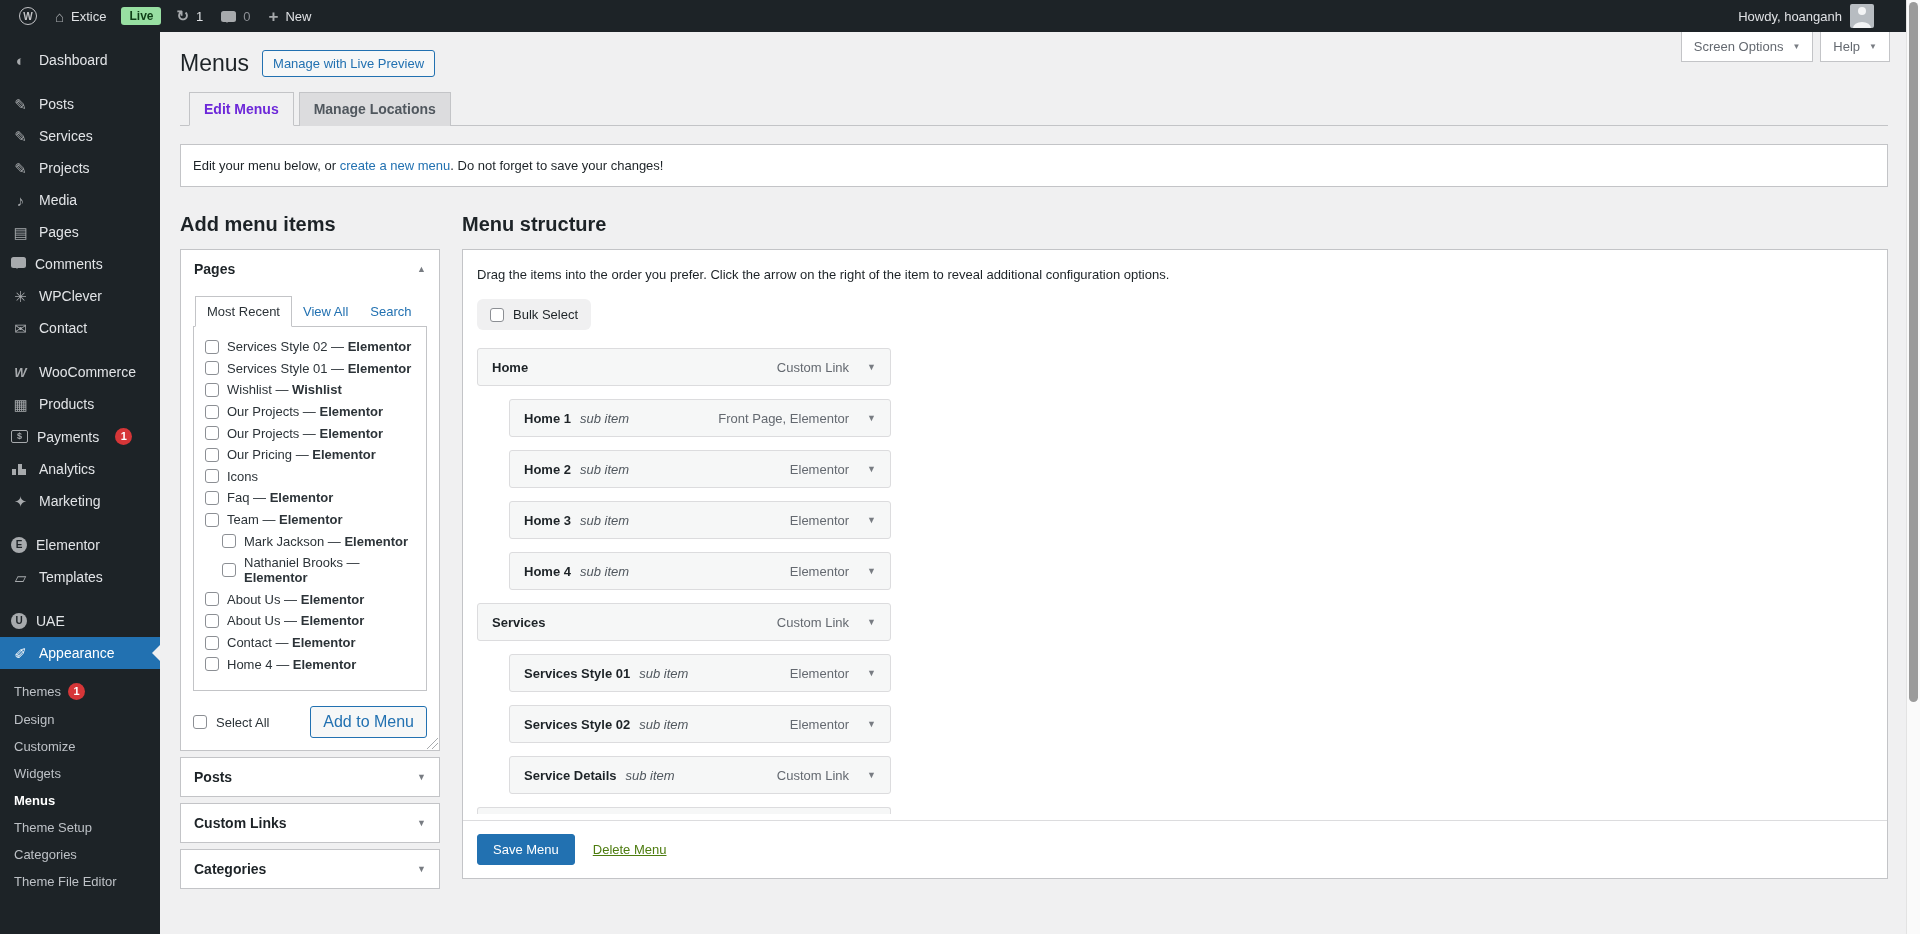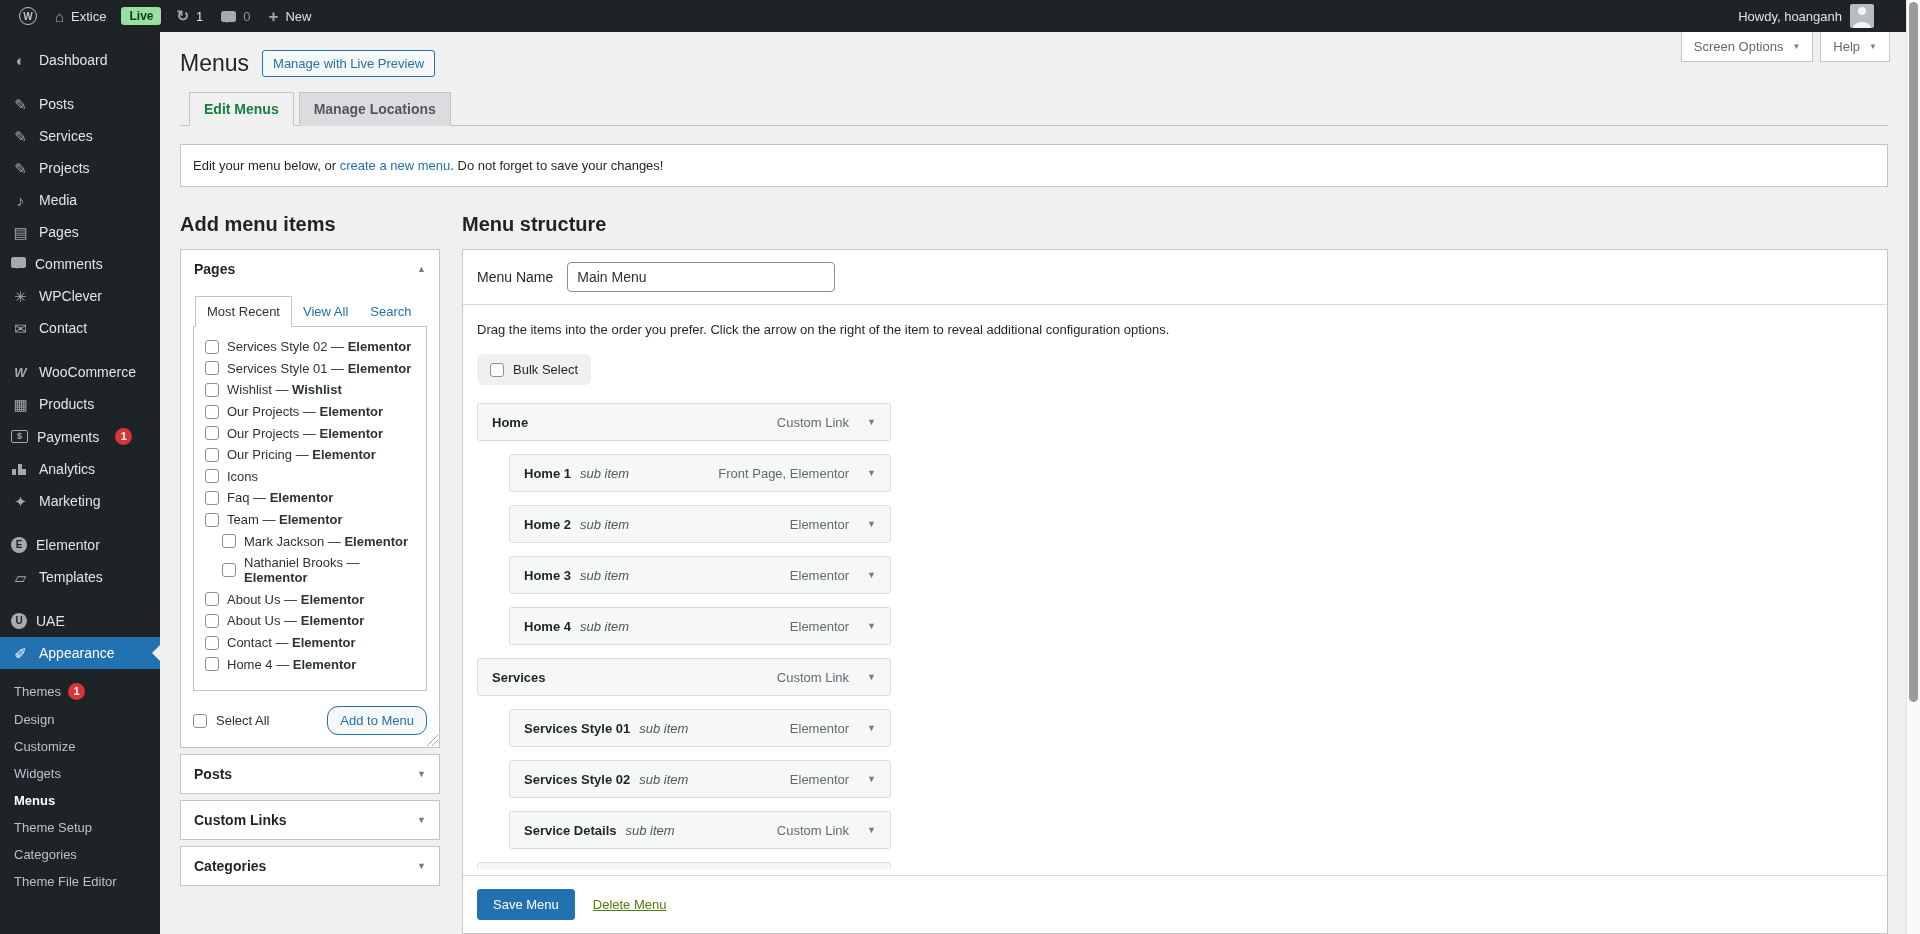--- a/index.html
+++ b/index.html
@@ -53,21 +53,21 @@
   .sub-item{padding:6px 8px 6px 14px;font-size:13px;color:#bdc1c6;display:flex;align-items:center;cursor:pointer}
   .sub-item.current{color:#fff;font-weight:700}
 
   
   .main{flex:1;padding:10px 32px 0 20px;position:relative}
   .title-row{display:flex;align-items:center;gap:13px;margin-top:8px}
   h1{font-size:23px;font-weight:400;color:var(--dark)}
   .page-title-action{font-size:13px;color:var(--accent);background:#f6f7f7;border:1px solid var(--accent);border-radius:3px;padding:5px 10px;cursor:pointer;font-family:inherit}
   .nav-tabs{display:flex;margin-top:15px;border-bottom:1px solid var(--border);padding-left:9px}
   .nav-tab{font-size:14px;font-weight:700;padding:8px 14px;border:1px solid var(--border);border-bottom:none;background:#dcdcde;color:#50575e;margin-right:5px;margin-bottom:-1px;cursor:pointer;text-decoration:none}
-  .nav-tab.active{background:var(--pagebg);color:#15803d;border-bottom:1px solid var(--pagebg)}
+  .nav-tab.active{background:var(--pagebg);color:#6d28d9;border-bottom:1px solid var(--pagebg)}
   .notice{background:#fff;border:1px solid var(--border);margin-top:18px;padding:1px 12px;font-size:13px}
   .notice p{margin:12px 0}
   .notice a{color:var(--accent)}
 
   .columns{display:flex;gap:22px;margin-top:26px;align-items:flex-start}
   .col-left{width:260px;flex:none}
   .col-right{flex:1}
   .col-heading{font-size:20px;font-weight:600;color:var(--dark);margin:0 0 13px}
 
   
@@ -80,21 +80,21 @@
   .inner-tabs{display:flex;align-items:flex-end;border-bottom:1px solid var(--border);margin-top:8px;padding-left:2px}
   .itab{font-size:13px;color:var(--accent);padding:7px 11px;cursor:pointer;text-decoration:none}
   .itab.active{background:#fff;border:1px solid var(--border);border-bottom:1px solid #fff;color:#2c3338;margin-bottom:-1px}
   .pg-list{border:1px solid var(--border);border-top:none;background:#fff;height:364px;overflow:hidden;padding:9px 4px 0 11px}
   .pg-item{display:flex;align-items:center;gap:8px;font-size:13px;color:#2c3338;padding:3.3px 0;cursor:pointer}
   .pg-item.indent{padding-left:17px}
   .pg-type{font-weight:700}
   input[type="checkbox"]{appearance:none;-webkit-appearance:none;width:14px;height:14px;border:1px solid #8c8f94;border-radius:3px;background:#fff;flex:none;cursor:pointer;margin:0}
   .pb-actions{display:flex;justify-content:space-between;align-items:center;margin-top:15px}
   .select-all{display:flex;align-items:center;gap:9px;font-size:13px;color:#2c3338;cursor:pointer}
-  .btn-secondary{color:var(--accent);border:1px solid var(--accent);background:#f6f7f7;border-radius:11px;font-size:13px;padding:6px 12px;cursor:pointer;font-family:inherit}
+  .btn-secondary{color:var(--accent);border:1px solid var(--accent);background:#f6f7f7;border-radius:3px;font-size:16px;padding:6px 12px;cursor:pointer;font-family:inherit}
   .resize-handle{position:absolute;right:1px;bottom:1px;width:12px;height:12px;background:linear-gradient(135deg,transparent 0 52%,#a7aaad 52% 58%,transparent 58% 72%,#a7aaad 72% 78%,transparent 78%)}
 
   
   .menu-panel{background:#fff;border:1px solid var(--border)}
   .name-row{display:flex;align-items:center;gap:14px;padding:12px 14px;border-bottom:1px solid var(--softborder);font-size:14px}
   .name-row input{width:268px;height:30px;border:1px solid #8c8f94;border-radius:4px;padding:0 9px;font-size:14px;color:#2c3338;font-family:inherit;background:#fff}
   .panel-body{padding:2px 14px 0}
   .instructions{font-size:13px;color:var(--dark);margin:15px 0 17px}
   .bulk-select{display:inline-flex;align-items:center;gap:9px;background:#f0f0f1;border-radius:6px;padding:8px 13px;font-size:13px;color:var(--dark);cursor:pointer;margin-bottom:16px}
   .menu-list{padding-top:2px}
@@ -452,24 +452,20 @@
               <span class="pb-toggle" data-name="chevron-down-icon"></span>
             </div>
           </div>
 
       </div>
 
       <div class="col-right" data-name="menu-structure-column">
         <h2 class="col-heading" data-name="menu-structure-heading">Menu structure</h2>
 
         <div class="menu-panel" data-name="menu-structure-panel">
-          <div class="name-row">
-            <label data-name="menu-name-label">Menu Name</label>
-            <input type="text" data-name="menu-name-input" value="Main Menu" style="">
-          </div>
 
           <div class="panel-body">
             <p class="instructions" data-name="drag-instructions">Drag the items into the order you prefer. Click the arrow on the right of the item to reveal additional configuration options.</p>
             <label class="bulk-select" data-name="bulk-select">
               <input type="checkbox" data-name="bulk-select-checkbox" style="">
               <span>Bulk Select</span>
             </label>
 
             <div class="menu-list" data-name="menu-items-list">
 

